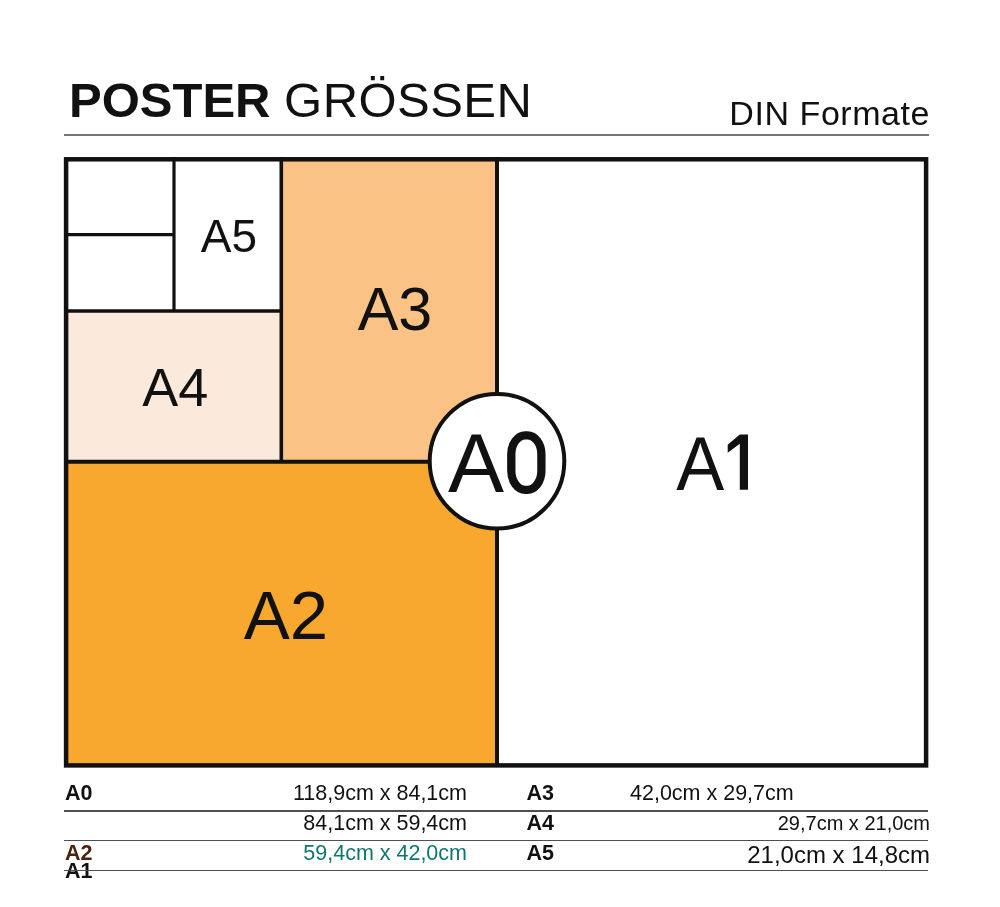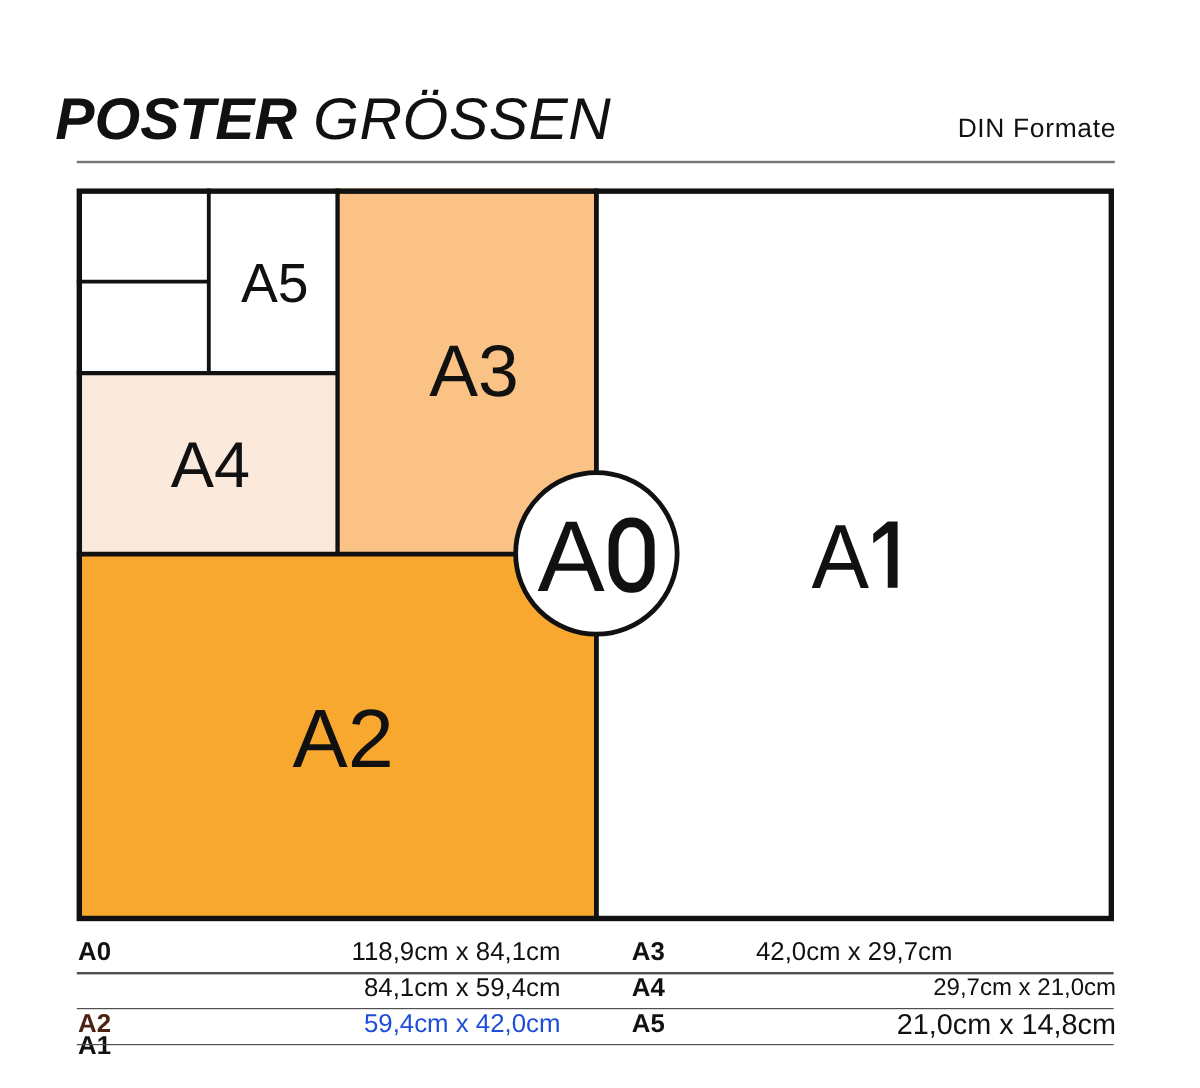--- a/index.html
+++ b/index.html
@@ -2,25 +2,25 @@
 <html><head>
 <meta charset="utf-8">
 <style>
   html,body{margin:0;padding:0;background:#ffffff;width:1000px;height:907px;overflow:hidden;}
   body{font-family:"Liberation Sans",sans-serif;color:#111111;position:relative;}
   .abs{position:absolute;}
 </style>
 </head>
 <body>
 
-<div class="abs" style="left:46px;top:75.8px;font-size:49px;line-height:1;white-space:nowrap;letter-spacing:0;font-style:italic;">
+<div class="abs" style="left:69px;top:75.8px;font-size:49px;line-height:1;white-space:nowrap;letter-spacing:0;">
   <span style="font-weight:bold;">POSTER</span> <span style="font-weight:normal;letter-spacing:0.45px;">GRÖSSEN</span>
 </div>
 
-<div class="abs" style="left:630px;top:95.5px;width:300px;font-size:22px;letter-spacing:0.55px;line-height:1;text-align:right;font-weight:normal;">DIN Formate</div>
+<div class="abs" style="left:630px;top:95.5px;width:300px;font-size:34px;letter-spacing:0.55px;line-height:1;text-align:right;font-weight:normal;">DIN Formate</div>
 
 <div class="abs" style="left:64px;top:134.4px;width:864.5px;height:1.9px;background:#757575;"></div>
 
 <svg class="abs" style="left:0;top:0;" width="1000" height="800" viewBox="0 0 1000 800">
 
   <rect x="281" y="157" width="216" height="305" fill="#FBC286"></rect>
 
   <rect x="64" y="311" width="217" height="151" fill="#FBEADC"></rect>
 
   <rect x="64" y="462" width="433" height="305" fill="#F8A72F"></rect>
@@ -75,19 +75,19 @@
 <div class="abs" style="left:165px;top:813px;width:302px;font-size:21.5px;text-align:right;line-height:1;">84,1cm x 59,4cm</div>
 
 <div class="abs" style="left:526.5px;top:813px;font-size:21.5px;font-weight:bold;line-height:1;">A4</div>
 
 <div class="abs" style="left:630px;top:813px;width:300px;font-size:20px;text-align:right;line-height:1;">29,7cm x 21,0cm</div>
 
 <div class="abs" style="left:64px;top:839.5px;width:864px;height:1.6px;background:#4f4f4f;"></div>
 
 <div class="abs" style="left:65px;top:843px;font-size:21.5px;font-weight:bold;line-height:1;color:#4b2310;">A2</div>
 
-<div class="abs" style="left:165px;top:843px;width:302px;font-size:21.5px;text-align:right;line-height:1;color:#1d4ed8;">59,4cm x 42,0cm</div>
+<div class="abs" style="left:165px;top:843px;width:302px;font-size:21.5px;text-align:right;line-height:1;color:#0f766e;">59,4cm x 42,0cm</div>
 
 <div class="abs" style="left:526.5px;top:843px;font-size:21.5px;font-weight:bold;line-height:1;">A5</div>
 
 <div class="abs" style="left:630px;top:843px;width:300px;font-size:24px;text-align:right;line-height:1;">21,0cm x 14,8cm</div>
 
 <div class="abs" style="left:64px;top:869.5px;width:864px;height:1.6px;background:#4f4f4f;"></div>
 
 </body></html>

